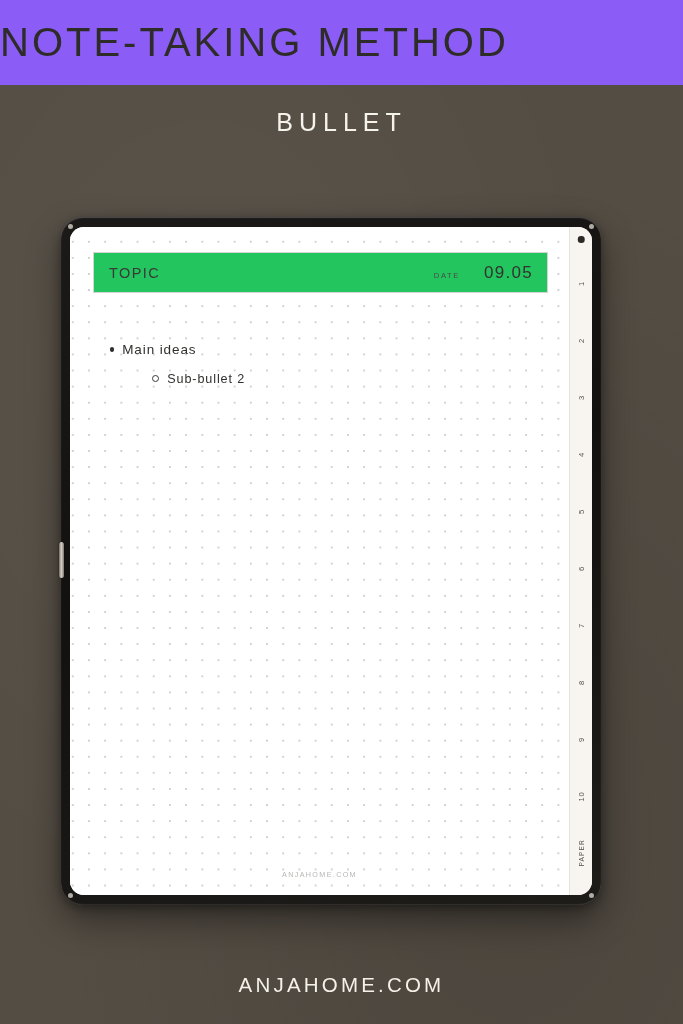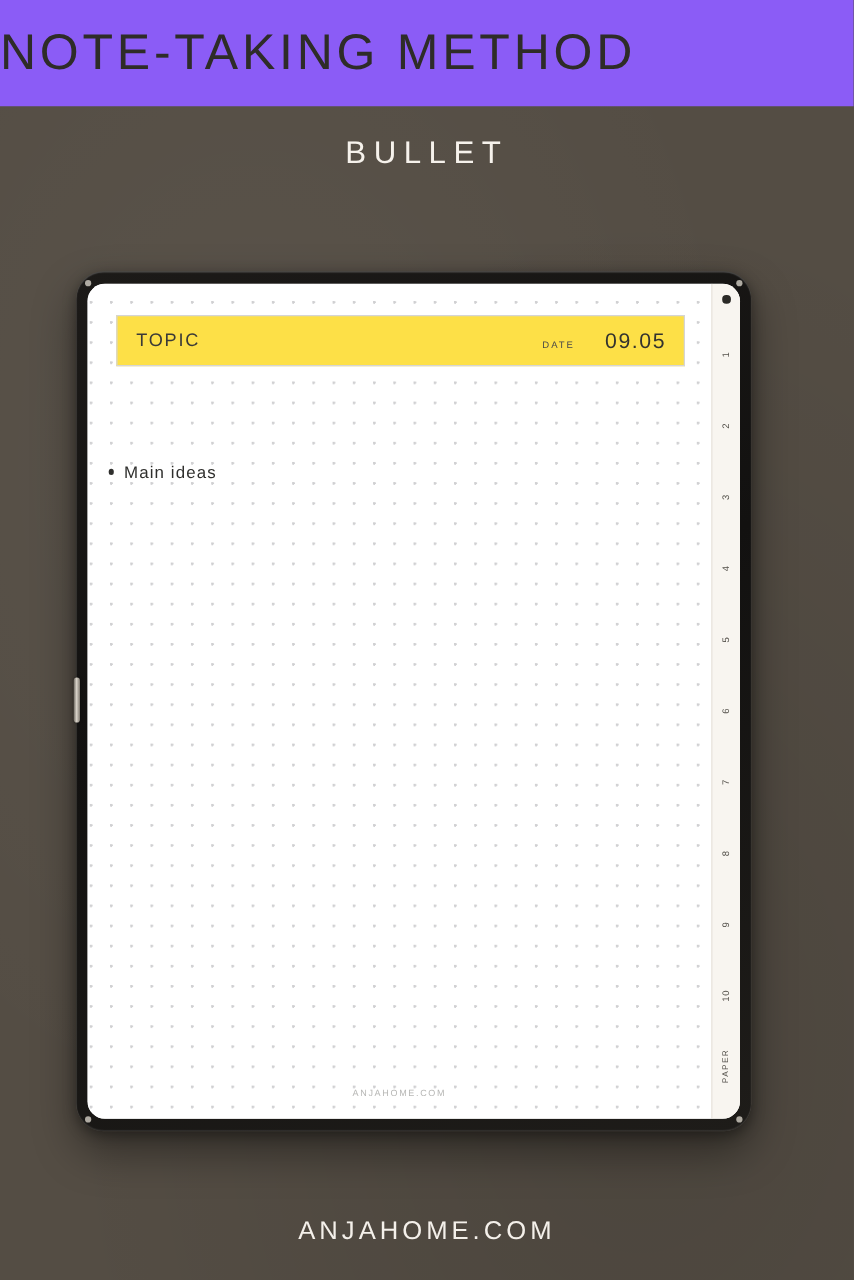--- a/index.html
+++ b/index.html
@@ -136,21 +136,21 @@
   }
 
   
   .header-box {
     position: absolute;
     left: 23px;
     top: 25px;
     right: 21px;
     height: 39px;
     border: 1px solid #d5d5d5;
-    background: #fde047;
+    background: #22c55e;
     display: flex;
     align-items: center;
   }
   .topic-label {
     position: absolute;
     left: 15px;
     font-size: 14.5px;
     letter-spacing: 1.4px;
     color: #3a3a38;
   }
@@ -168,24 +168,23 @@
   }
   .date-value {
     font-size: 17px;
     letter-spacing: 1.3px;
     color: #33332f;
   }
 
   
   .notes {
     position: absolute;
-    left: 17px;
+    left: 40px;
     top: 108px;
     right: 20px;
-    margin-top: 28px;
   }
   .bullet-row {
     display: flex;
     align-items: center;
     height: 29px;
     color: #2f2f2d;
     font-size: 13.5px;
     letter-spacing: 0.9px;
   }
   .bullet-row.level-2 { padding-left: 42px; font-size: 12.6px; }
@@ -296,20 +295,24 @@
         <span class="date-group">
           <span class="date-label">DATE</span>
           <span class="date-value">09.05</span>
         </span>
       </div>
 
       <div class="notes">
         <div class="bullet-row">
           <span class="marker-filled"></span>
           <span>Main ideas</span>
+        </div>
+        <div class="bullet-row level-2">
+          <span class="marker-hollow"></span>
+          <span>Sub-bullet 2</span>
         </div>
       </div>
 
       <div class="page-watermark">ANJAHOME.COM</div>
     </div>
 
     <div class="tab-rail">
       <div class="rail-dot"></div>
       <div class="rail-item" style="top:52px">1</div>
       <div class="rail-item" style="top:109px">2</div>

